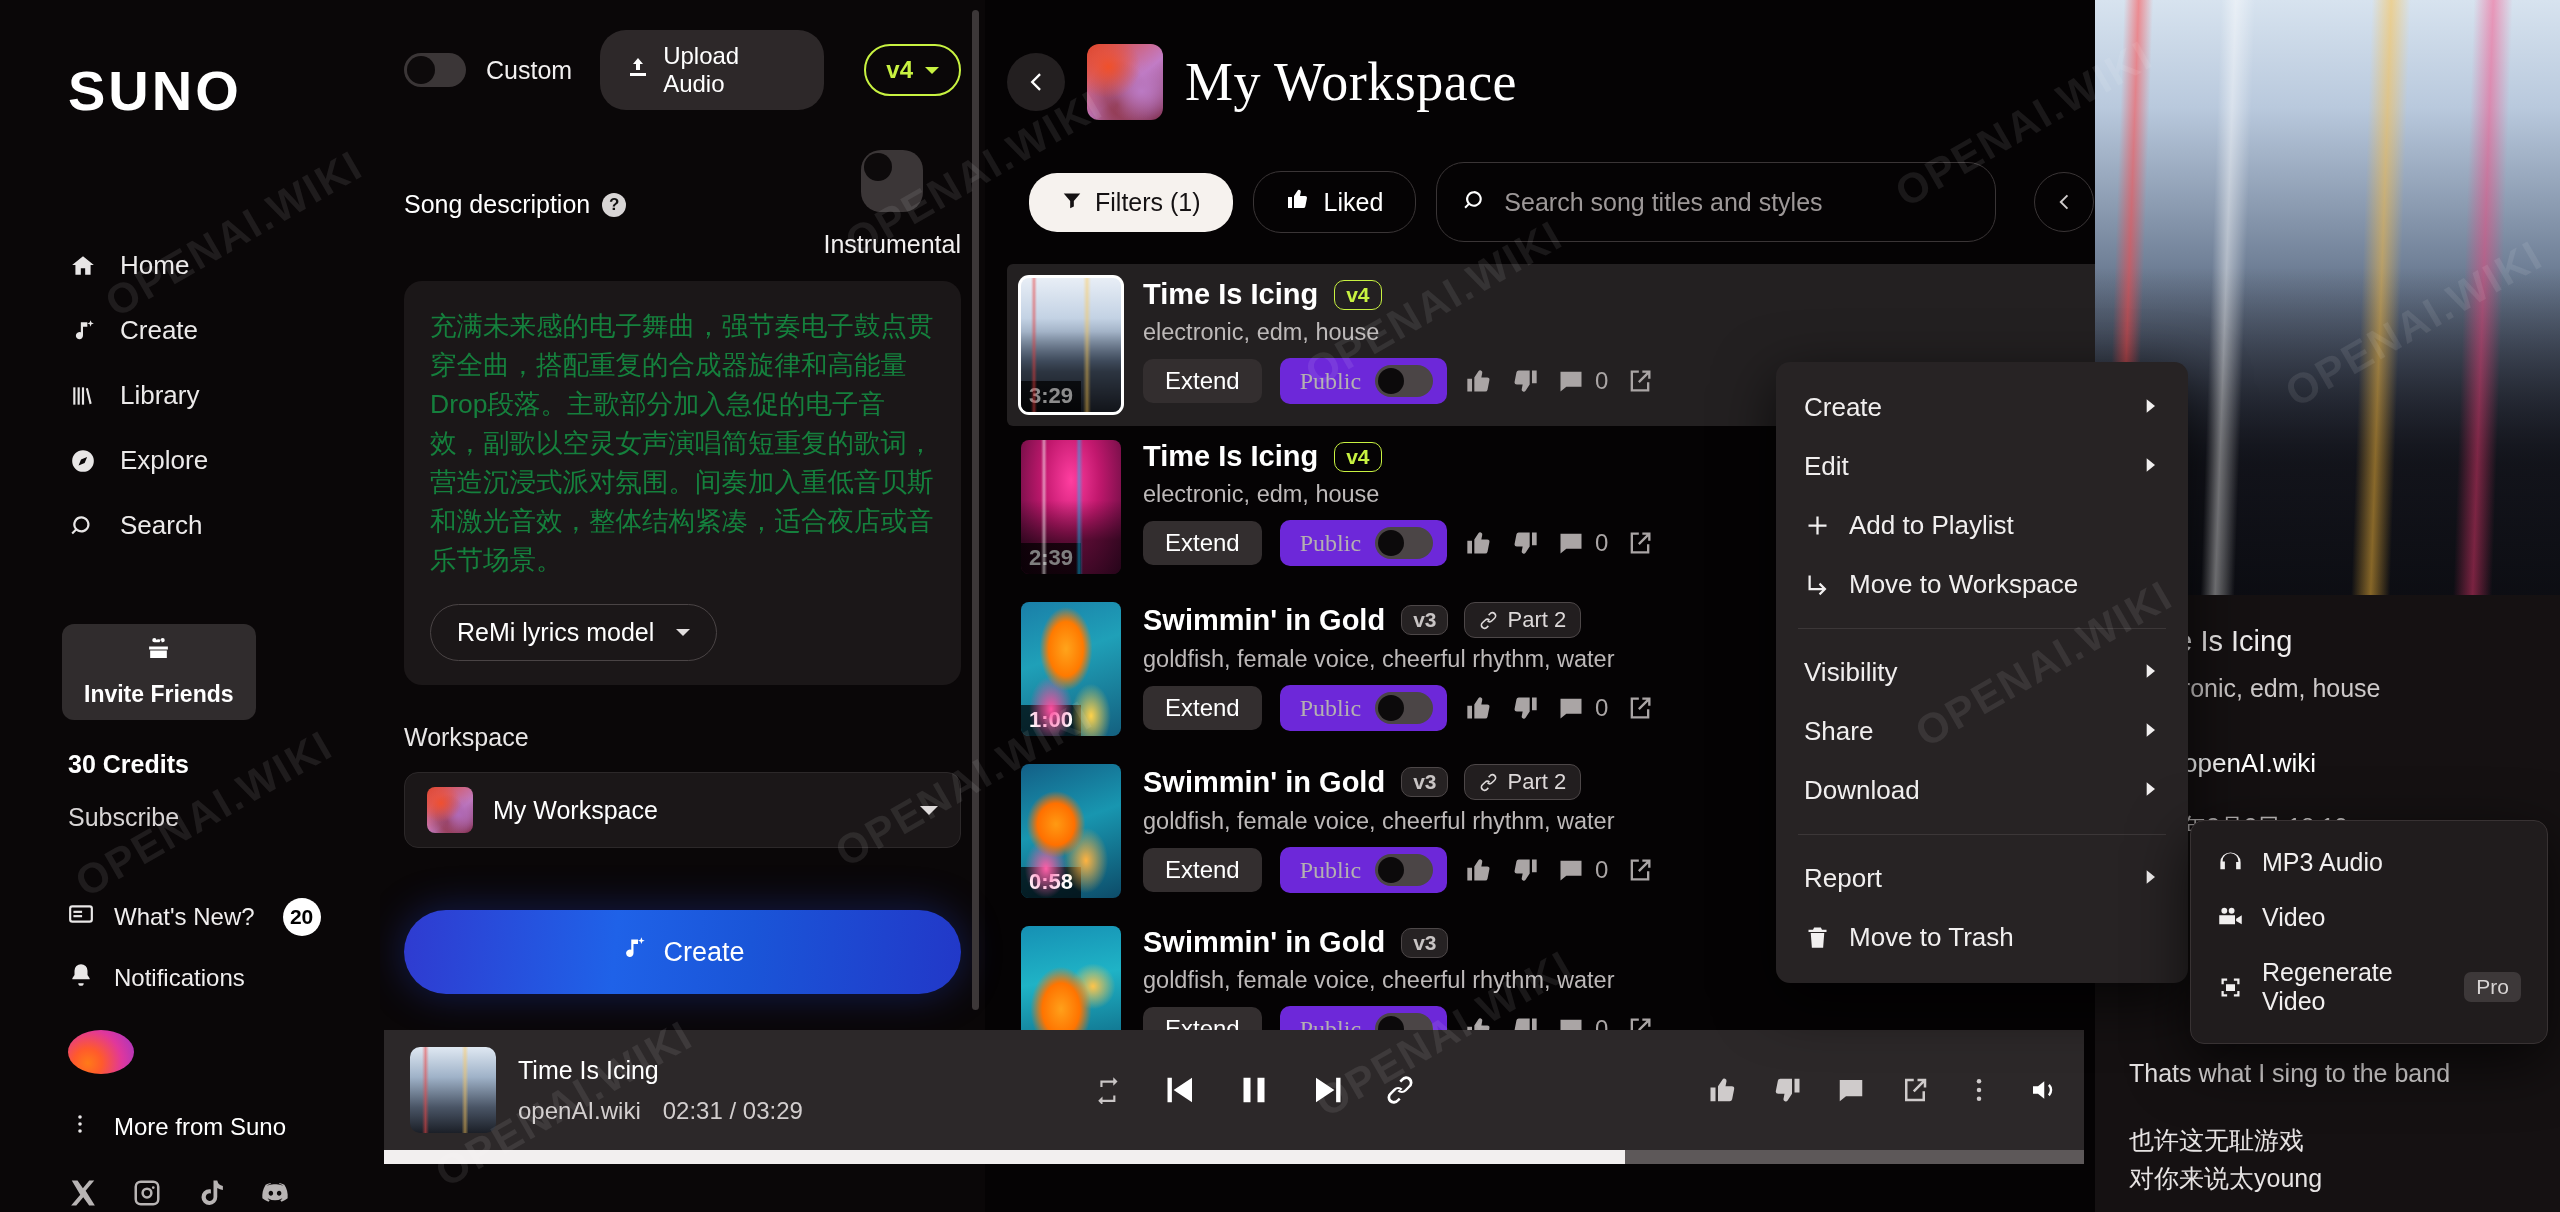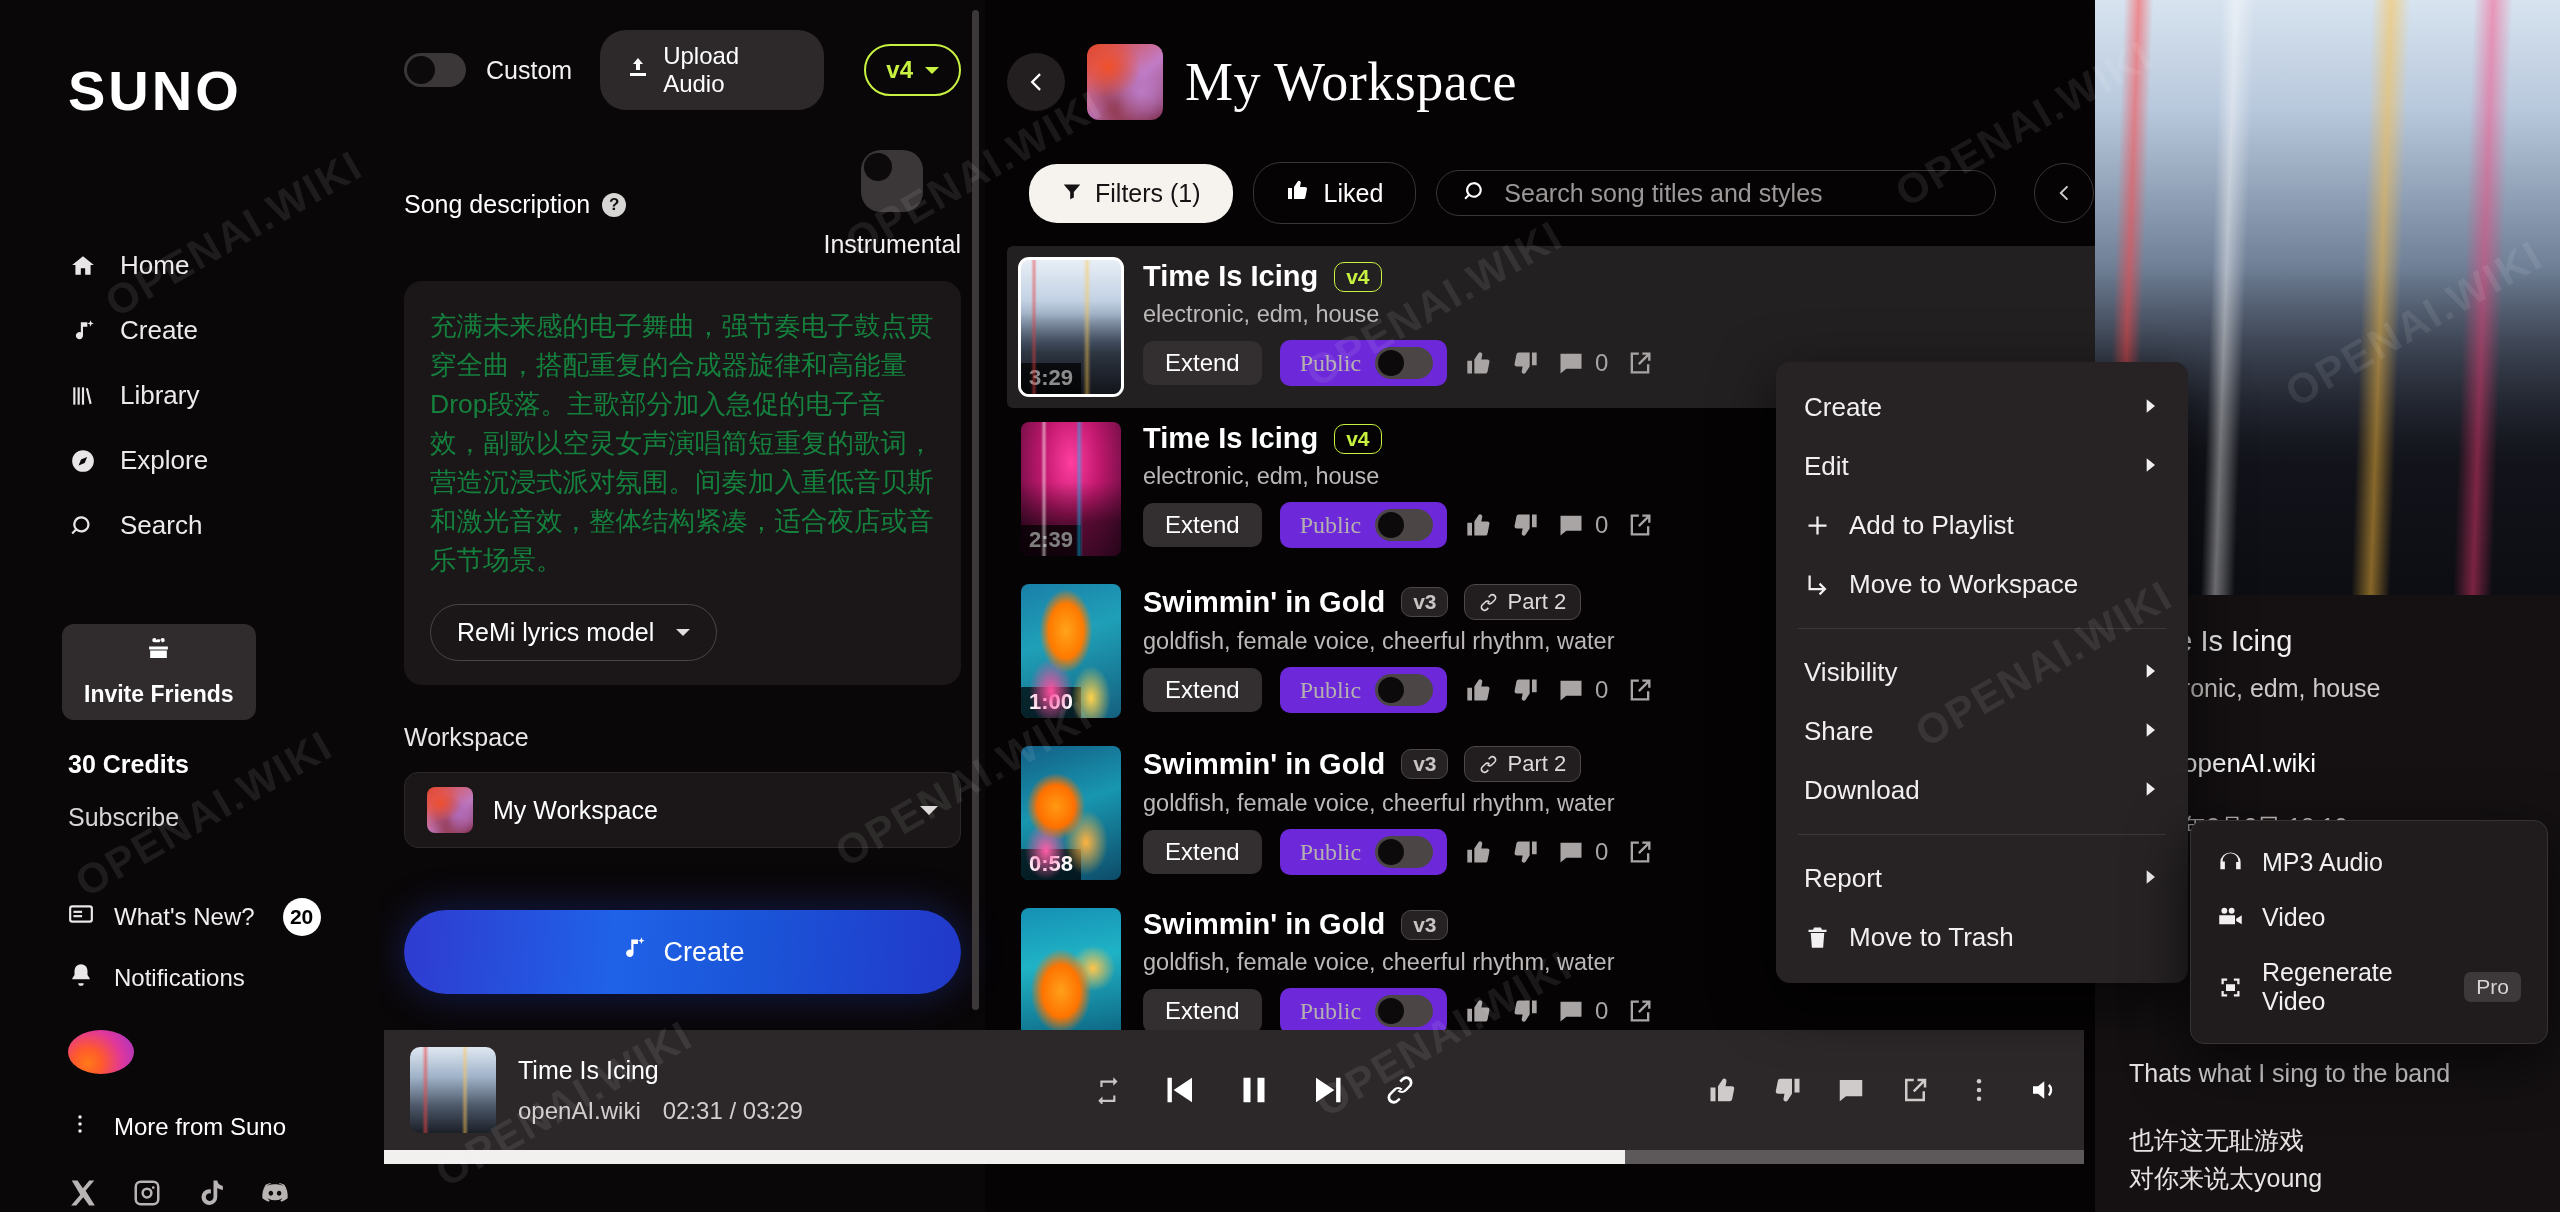--- a/index.html
+++ b/index.html
@@ -173,21 +173,21 @@
     padding: 15px 32px; font-size: 25px; display: inline-flex; align-items: center; gap: 12px;
     cursor: pointer; font-weight: 500;
   }
   .filters-btn svg { width: 22px; height: 22px; fill: #151213; }
   .liked-btn {
     border: 1.5px solid #3a3536; border-radius: 28px; padding: 15px 32px;
     font-size: 25px; display: inline-flex; align-items: center; gap: 14px; cursor: pointer;
   }
   .liked-btn svg { width: 24px; height: 24px; fill: #fff; }
   .search-box {
-    border: 1.5px solid #3a3536; border-radius: 28px; height: 46px;
+    border: 1.5px solid #3a3536; border-radius: 28px; height: 80px;
     display: flex; align-items: center; gap: 16px; padding: 0 26px;
     width: 560px; cursor: text;
   }
   .search-box svg { width: 25px; height: 25px; fill: #fff; flex: 0 0 25px; }
   .search-box input {
     background: transparent; border: 0; outline: 0; color: #fff;
     font-size: 25px; font-family: inherit; width: 100%;
   }
   .search-box input::placeholder { color: #9d9898; }
   .pager { display: flex; align-items: center; gap: 8px; margin-left: 18px; }

